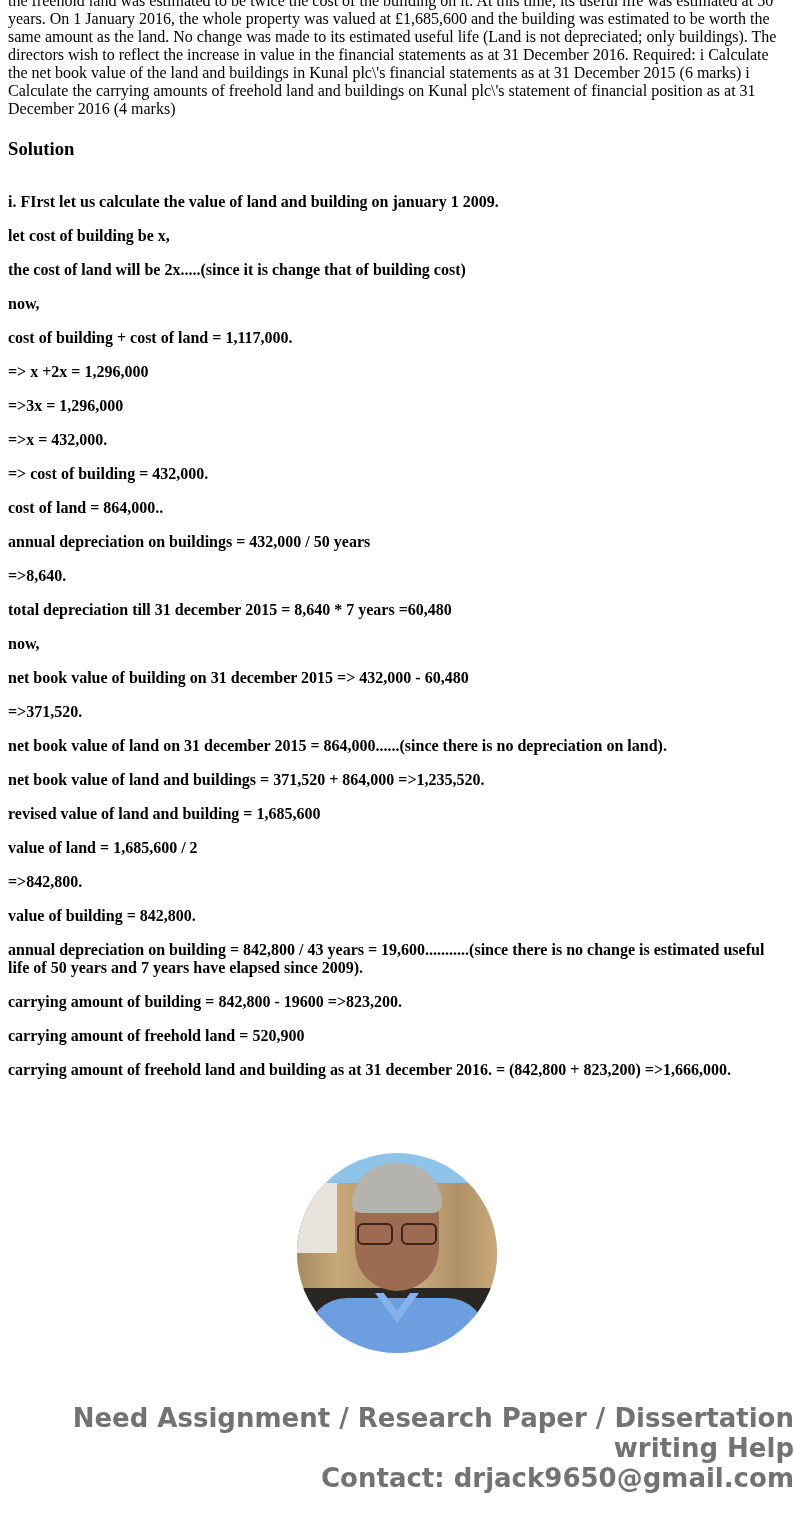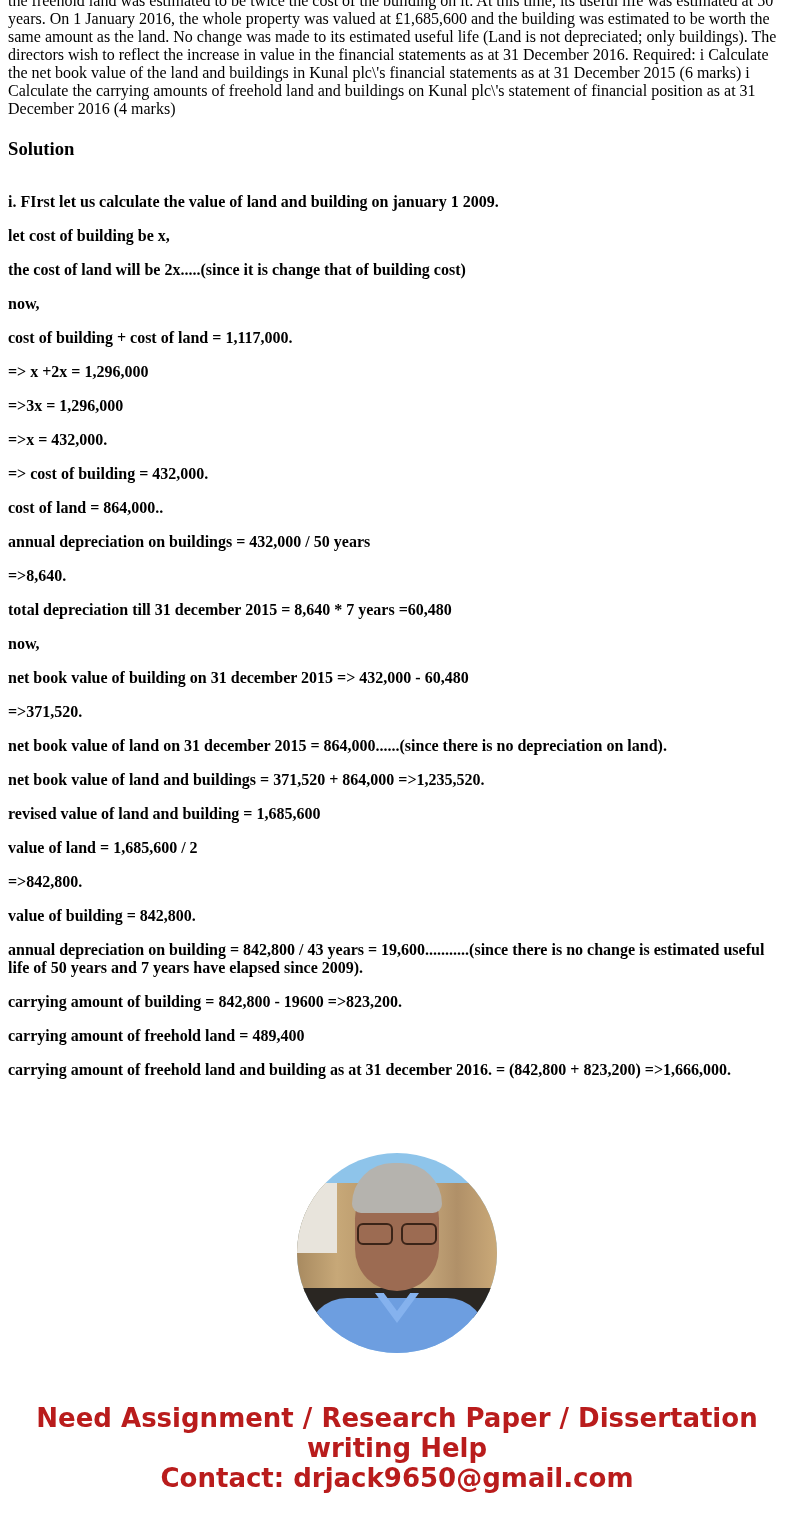--- a/index.html
+++ b/index.html
@@ -83,26 +83,26 @@
   .av-collar {
     position: absolute; left: 78px; top: 140px; width: 44px; height: 30px;
     background: #85b2ee;
     clip-path: polygon(0 0, 50% 100%, 100% 0, 80% 0, 50% 60%, 20% 0);
   }
   .promo {
     position: absolute;
     left: 0;
     width: 794px;
     top: 1403px;
-    text-align: center;
+    text-align: right;
     font-family: "DejaVu Sans", sans-serif;
     font-weight: bold;
     font-size: 26px;
     line-height: 30px;
-    color: #b91c1c;
+    color: #737373;
   }
   .promo div { margin: 0; }
 </style>
 </head>
 <body>
 
 <div class="page">
   <p class="question">
     <span class="clipped">the freehold land was estimated to be twice the cost of the building on it. At this time, its useful life was estimated at 50 years. On 1 January 2016, the whole property was valued at £1,685,600 and the building was estimated to be worth the same amount as the land. No change was made to its estimated useful life (Land is not depreciated; only buildings). The directors wish to reflect the increase in value in the financial statements as at 31 December 2016. Required: i Calculate the net book value of the land and buildings in Kunal plc\'s financial statements as at 31 December 2015 (6 marks) i Calculate the carrying amounts of freehold land and buildings on Kunal plc\'s statement of financial position as at 31 December 2016 (4 marks)</span>
   </p>
@@ -127,21 +127,21 @@
     <p class="step">net book value of building on 31 december 2015 =&gt; 432,000 - 60,480</p>
     <p class="step">=&gt;371,520.</p>
     <p class="step">net book value of land on 31 december 2015 = 864,000......(since there is no depreciation on land).</p>
     <p class="step">net book value of land and buildings = 371,520 + 864,000 =&gt;1,235,520.</p>
     <p class="step">revised value of land and building = 1,685,600</p>
     <p class="step">value of land = 1,685,600 / 2</p>
     <p class="step">=&gt;842,800.</p>
     <p class="step">value of building = 842,800.</p>
     <p class="step">annual depreciation on building = 842,800 / 43 years = 19,600...........(since there is no change is estimated useful life of 50 years and 7 years have elapsed since 2009).</p>
     <p class="step">carrying amount of building = 842,800 - 19600 =&gt;823,200.</p>
-    <p class="step">carrying amount of freehold land = 489,400</p>
+    <p class="step">carrying amount of freehold land = 520,900</p>
     <p class="step">carrying amount of freehold land and building as at 31 december 2016. = (842,800 + 823,200) =&gt;1,666,000.</p>
   </div>
 </div>
 
 <div class="avatar-wrap">
   <div class="av-wall"></div>
   <div class="av-panel"></div>
   <div class="av-desk"></div>
   <div class="av-shirt"></div>
   <div class="av-collar"></div>

